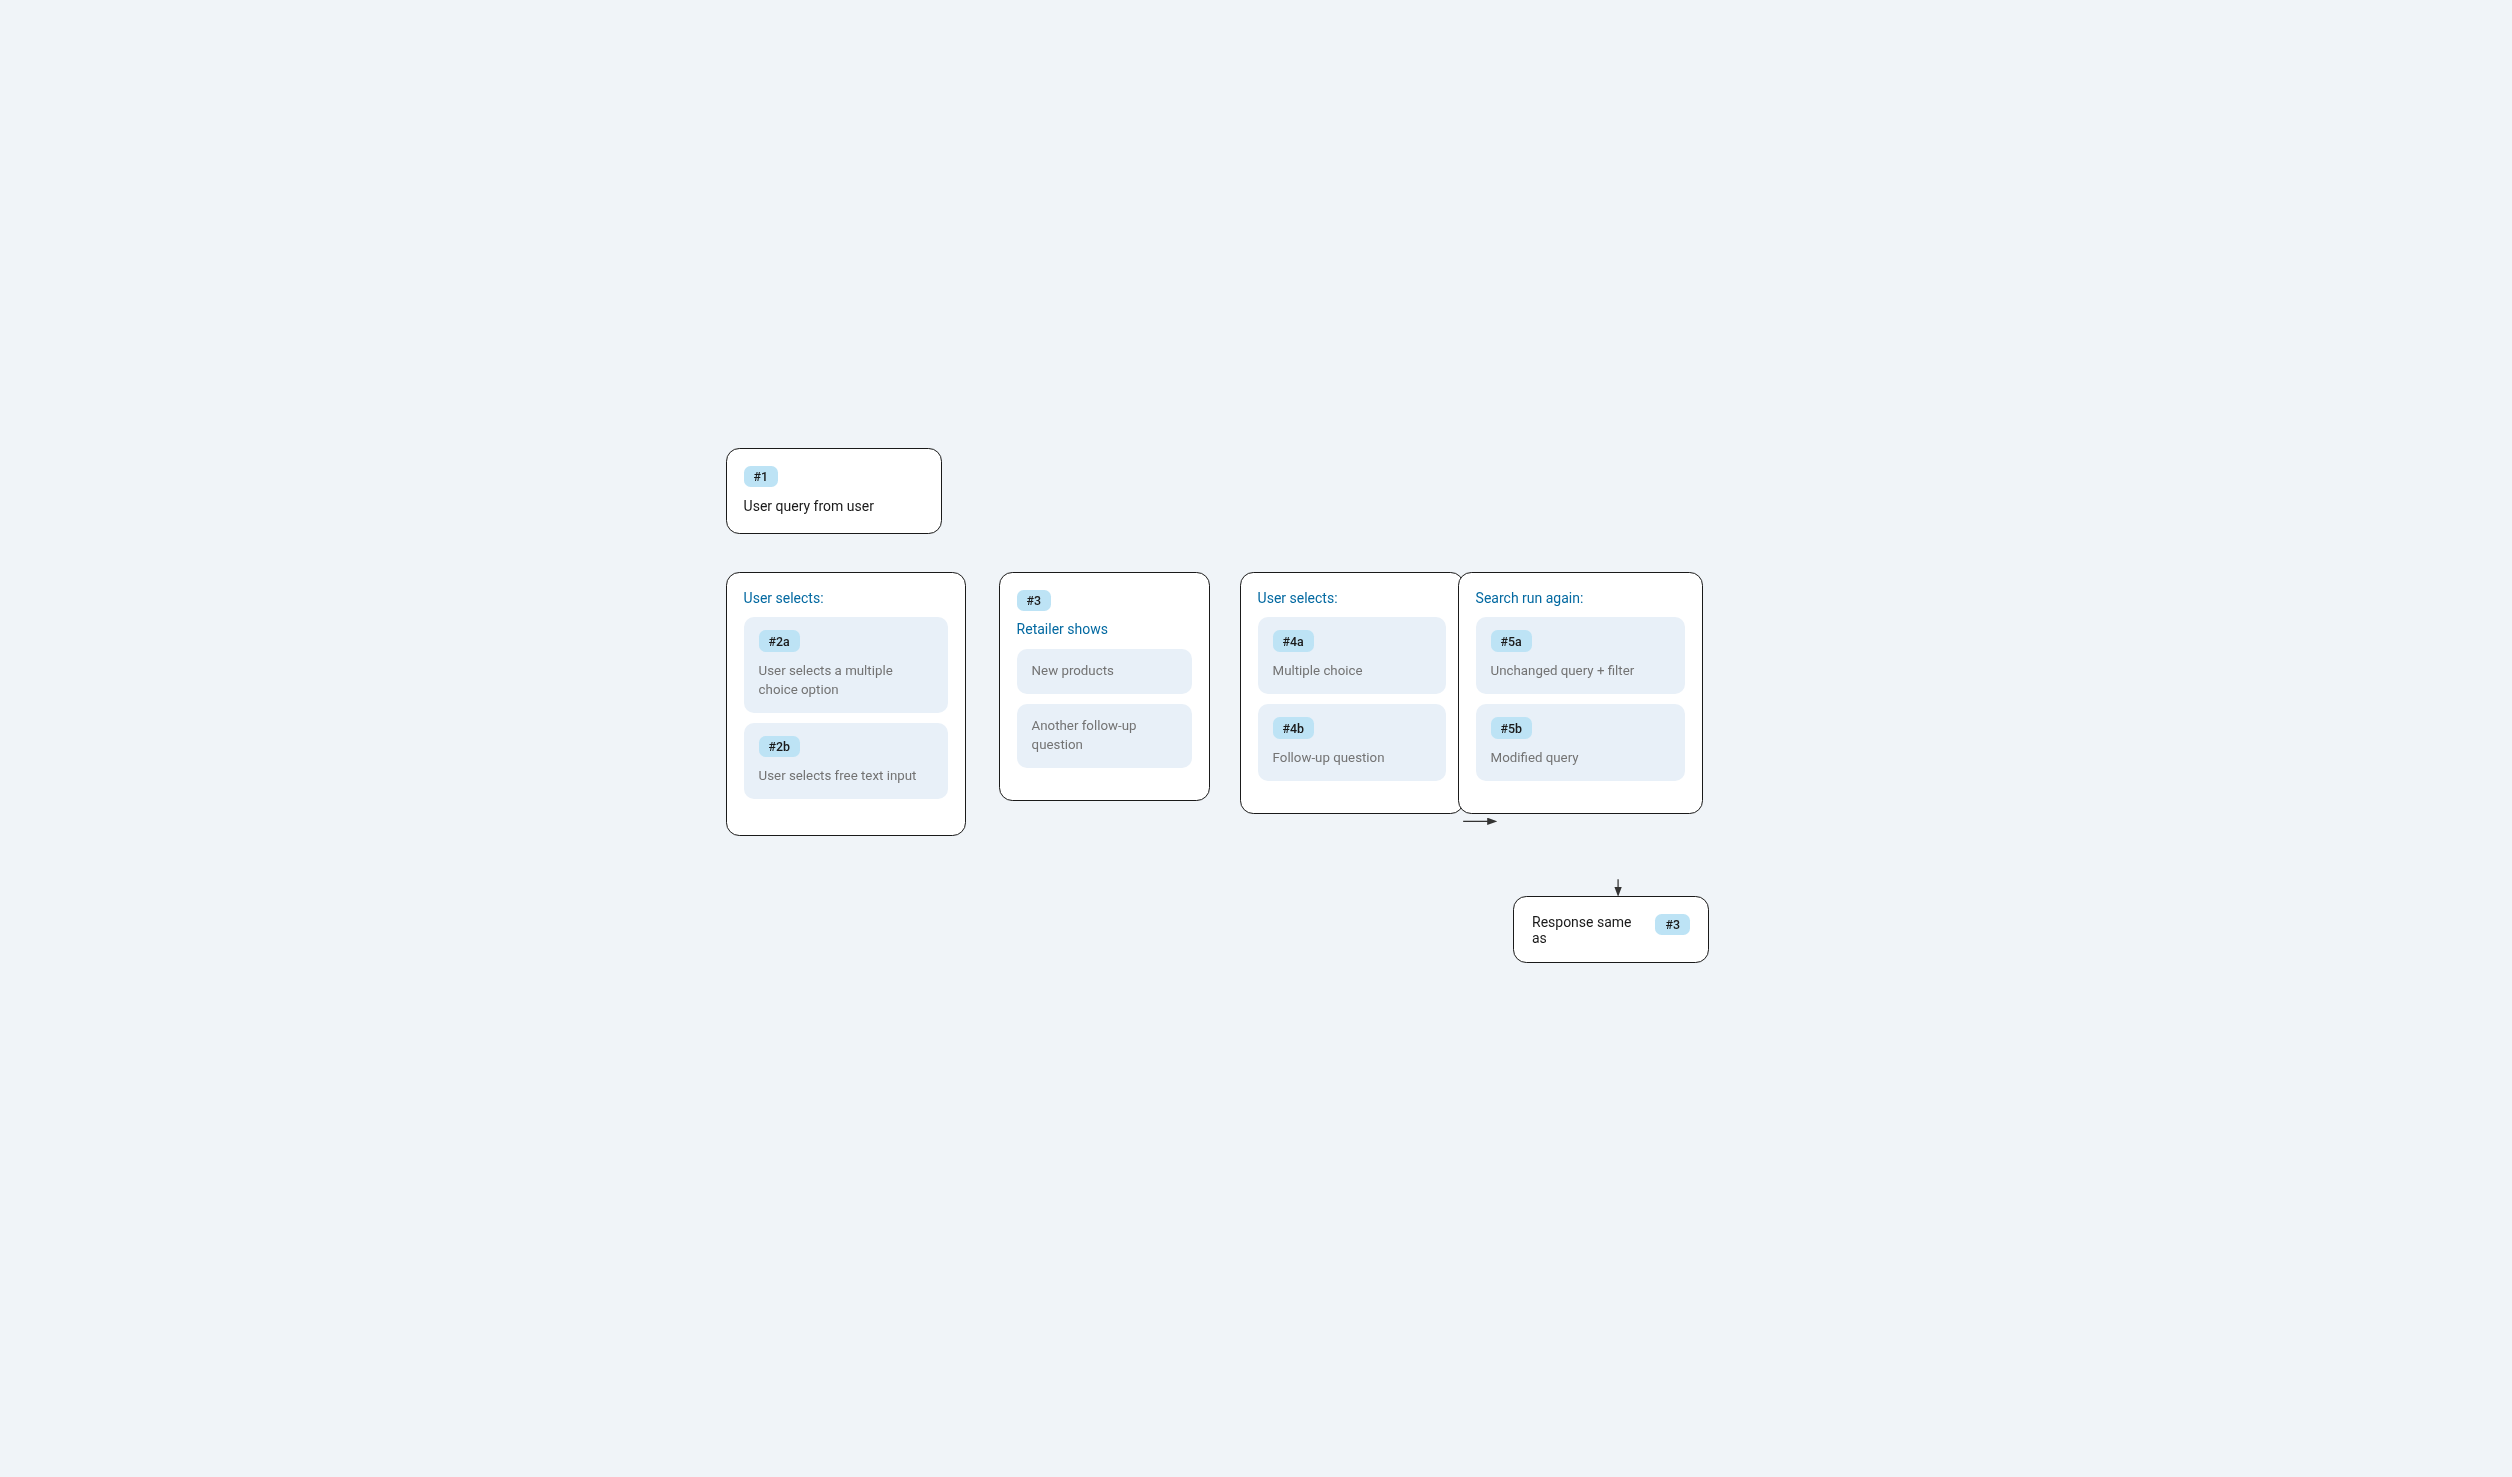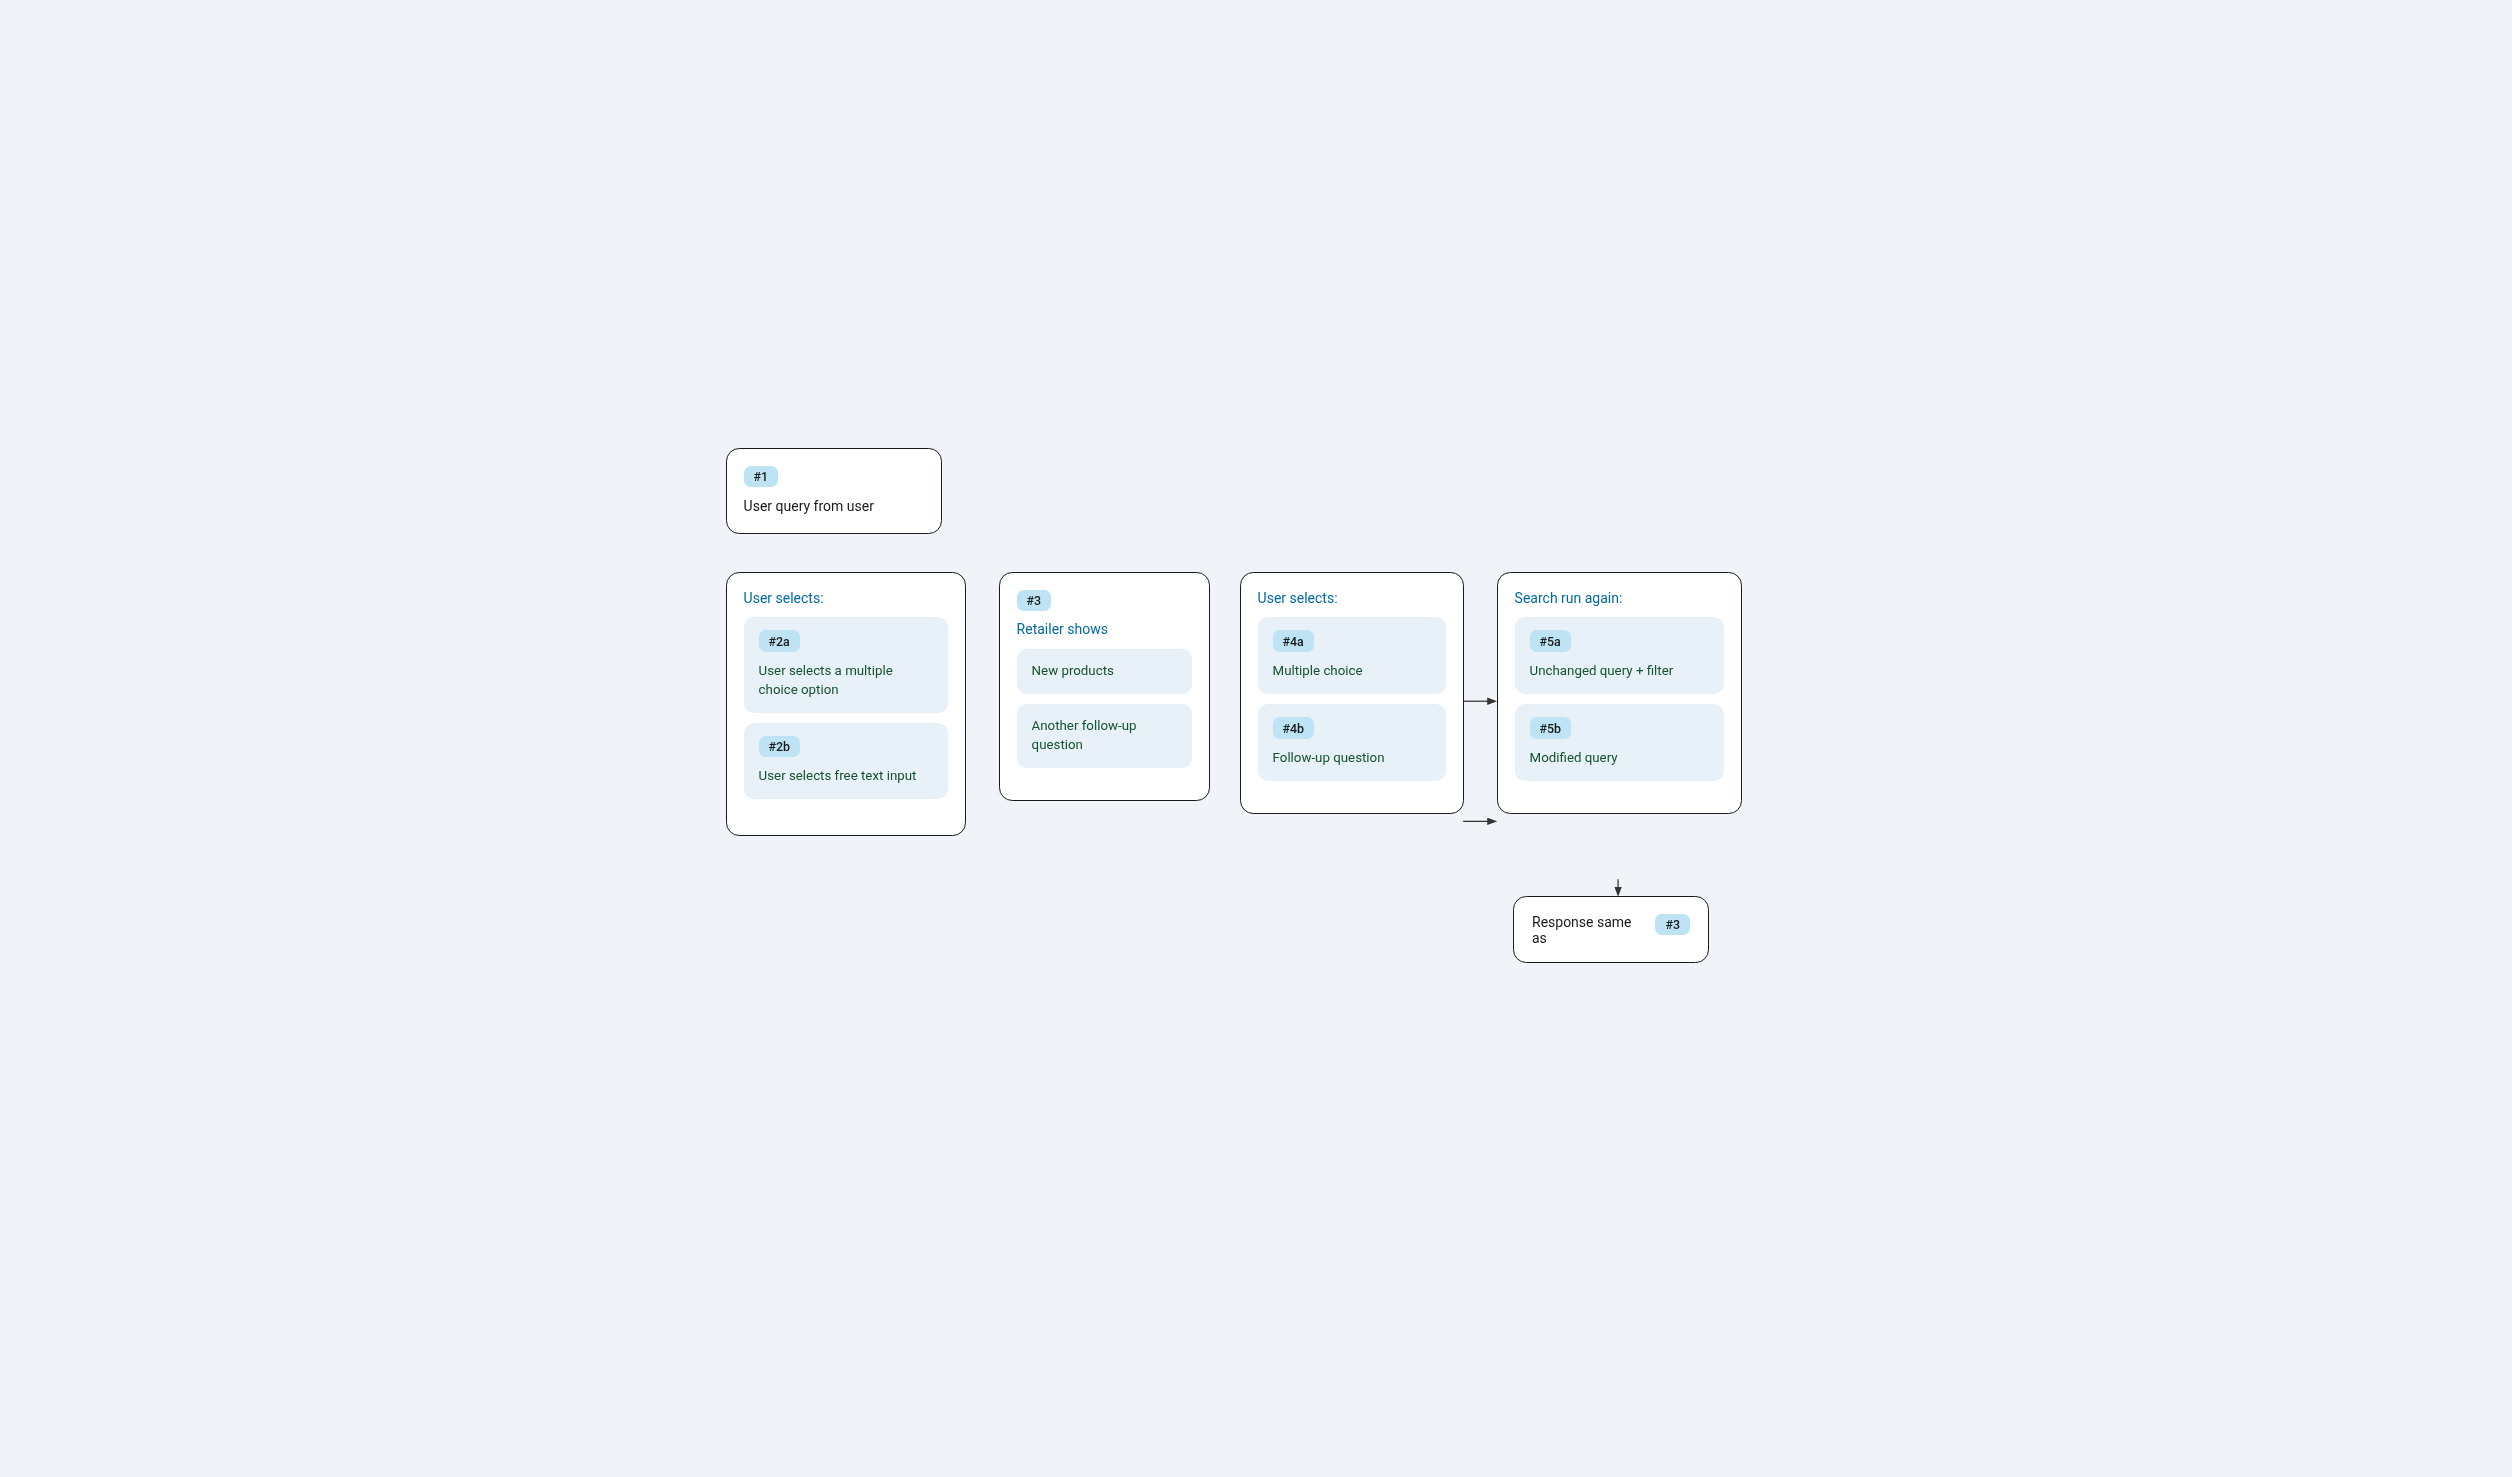--- a/index.html
+++ b/index.html
@@ -58,21 +58,21 @@
       padding: 13.3px 15px;
       margin-bottom: 10px;
     }
 
     .sub-node:last-child {
       margin-bottom: 16px;
     }
 
     .sub-node-text {
       font-size: 13.3px;
-      color: #14532d;
+      color: #737373;
       line-height: 1.4;
     }
 
     
     .arrows-svg {
       position: absolute;
       top: 0;
       left: 0;
       width: 100%;
       height: 100%;
@@ -99,21 +99,21 @@
       width: 211px;
     }
 
     #node4 {
       left: 564px;
       top: 157px;
       width: 224px;
     }
 
     #node5 {
-      left: 821px;
+      left: 782px;
       top: 157px;
       width: 245px;
     }
 
     #node6 {
       left: 837px;
       top: 481px;
       width: 196px;
       padding: 16.6px 18px;
     }

